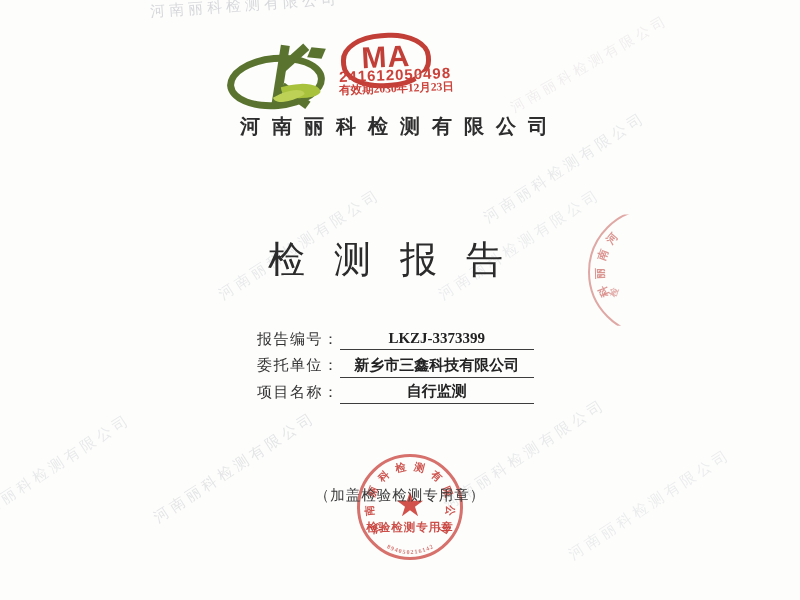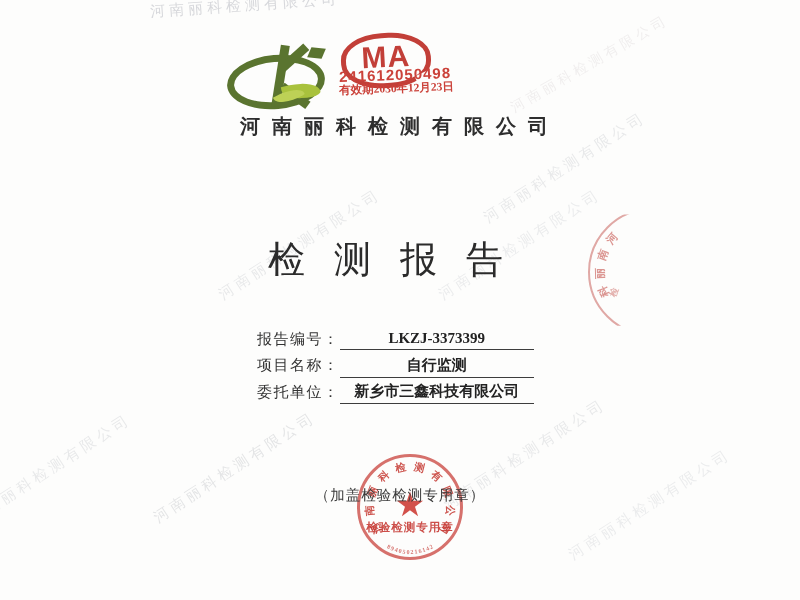--- a/index.html
+++ b/index.html
@@ -118,26 +118,26 @@
   <div class="company">河南丽科检测有限公司</div>
 
   <div class="title">检测报告</div>
 
   <div class="fields">
     <div class="frow">
       <span class="flabel">报告编号：</span>
       <span class="fvalue">LKZJ-3373399</span>
     </div>
     <div class="frow">
+      <span class="flabel">委托单位：</span>
+      <span class="fvalue">新乡市三鑫科技有限公司</span>
+    </div>
+    <div class="frow">
       <span class="flabel">项目名称：</span>
       <span class="fvalue">自行监测</span>
-    </div>
-    <div class="frow">
-      <span class="flabel">委托单位：</span>
-      <span class="fvalue">新乡市三鑫科技有限公司</span>
     </div>
   </div>
 
   <div class="stamp">
     <div class="circle"></div>
     <div class="arcbox arc-top">
         <span style="position: absolute; left: 50%; top: 50%; transform: translate(-50%, -50%) rotate(-122deg) translateY(-40px);">河</span>
         <span style="position: absolute; left: 50%; top: 50%; transform: translate(-50%, -50%) rotate(-94.8889deg) translateY(-40px);">南</span>
         <span style="position: absolute; left: 50%; top: 50%; transform: translate(-50%, -50%) rotate(-67.7778deg) translateY(-40px);">丽</span>
         <span style="position: absolute; left: 50%; top: 50%; transform: translate(-50%, -50%) rotate(-40.6667deg) translateY(-40px);">科</span>

